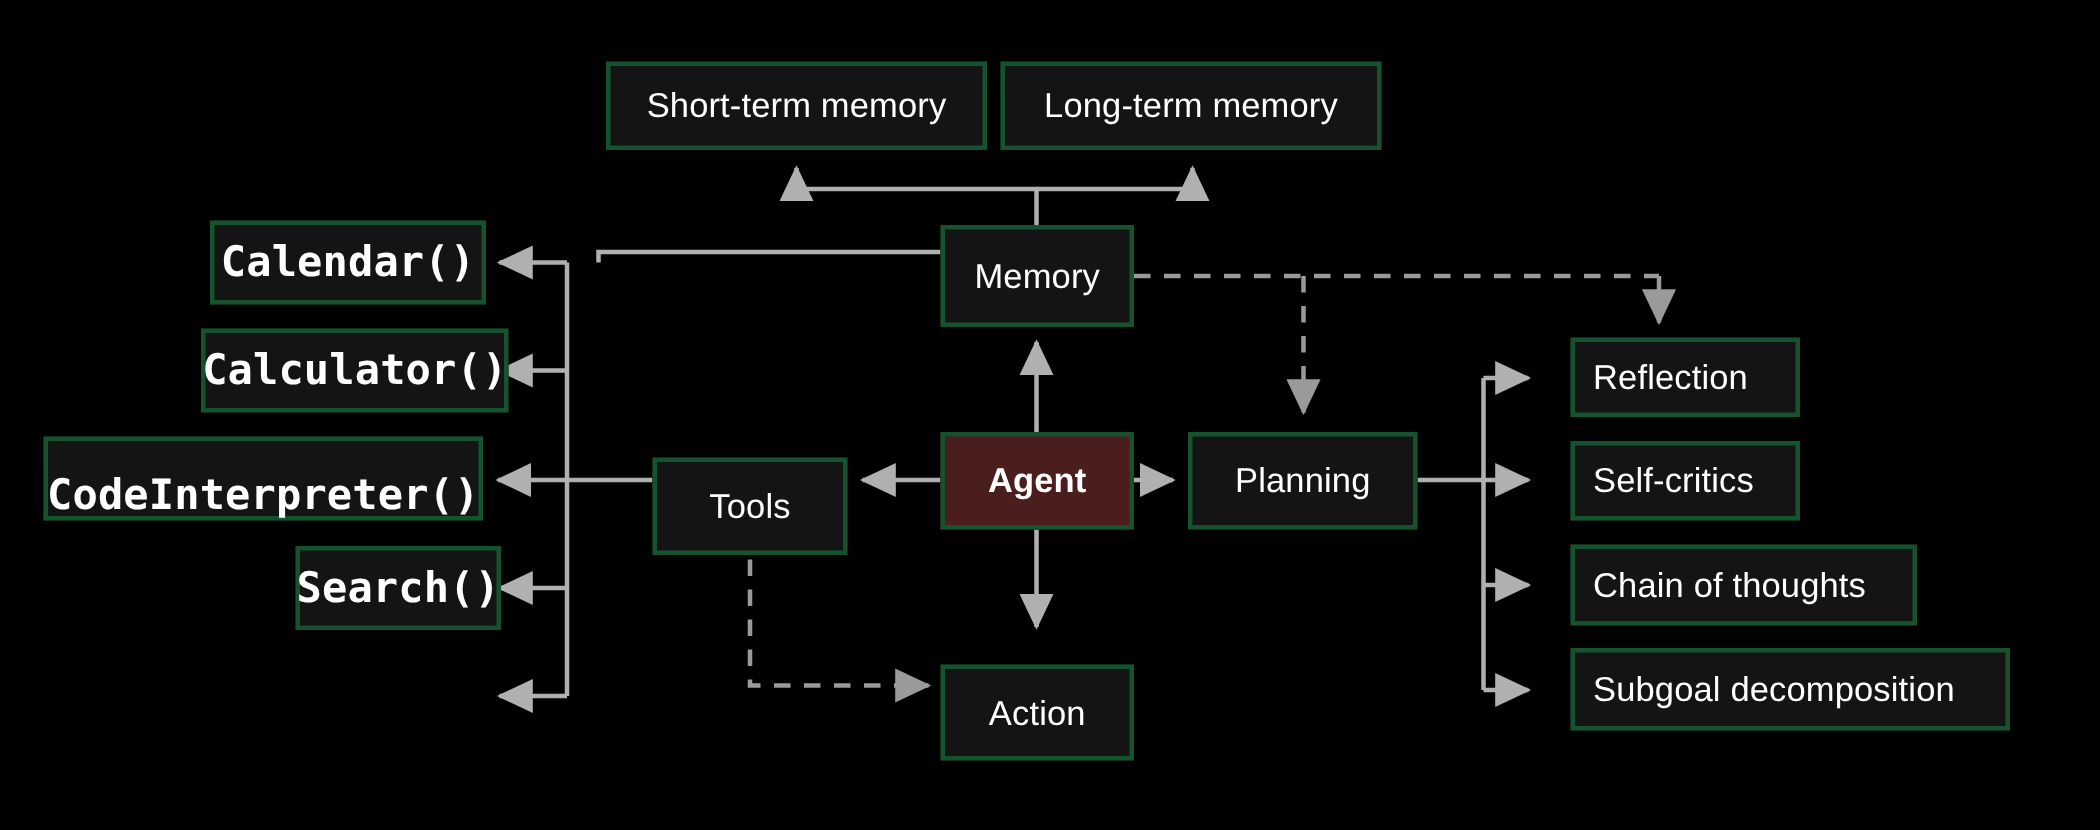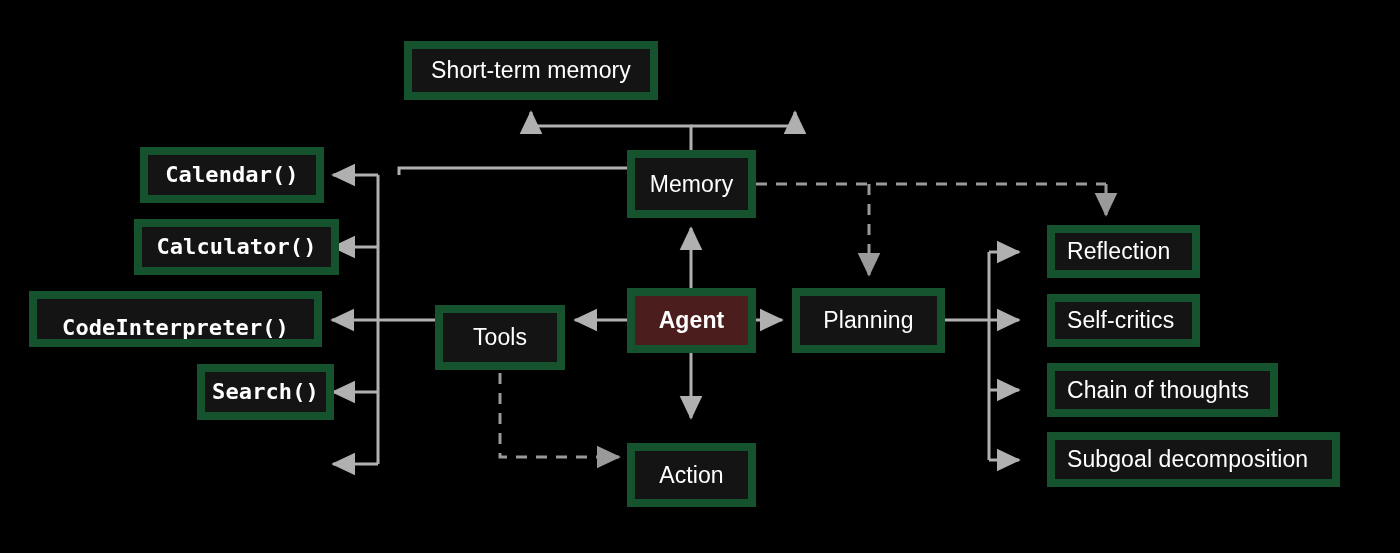--- a/index.html
+++ b/index.html
@@ -19,34 +19,34 @@
     position: absolute;
     left: 0; top: 0;
     width: 1400px;
     height: 553px;
     pointer-events: none;
   }
   .node {
     position: absolute;
     box-sizing: border-box;
     background: #141414;
-    border: 8px solid #14532d;
+    border: 3px solid #14532d;
     color: #ffffff;
     display: flex;
     align-items: center;
     justify-content: center;
     font-size: 23px;
     letter-spacing: 0.1px;
     white-space: nowrap;
     line-height: 1;
   }
   .node.mono {
     font-family: "DejaVu Sans Mono", "Liberation Mono", monospace;
     font-weight: bold;
-    font-size: 22px;
+    font-size: 28px;
   }
   .node.accent {
     background: #4b1d1d;
     font-weight: bold;
   }
   .node.leftalign {
     justify-content: flex-start;
     padding-left: 12px;
     margin-left: 18px;
   }
@@ -104,20 +104,23 @@
       <path d="M1106,184 L1106,215" marker-end="url(#ahd)"></path>
 
       <path d="M500,353 L500,457 L619,457" marker-end="url(#ahd)"></path>
     </g>
   </svg>
 
   <div class="node" style="left:404px; top:41px; width:254px; height:59px;">
     <span>Short-term memory</span>
   </div>
 
+  <div class="node" style="left:667px; top:41px; width:254px; height:59px;">
+    <span>Long-term memory</span>
+  </div>
 
   <div class="node" style="left:627px; top:150px; width:129px; height:68px;">
     <span>Memory</span>
   </div>
 
   <div class="node accent" style="left:627px; top:288px; width:129px; height:65px;">
     <span>Agent</span>
   </div>
 
   <div class="node" style="left:435px; top:305px; width:130px; height:65px;">

